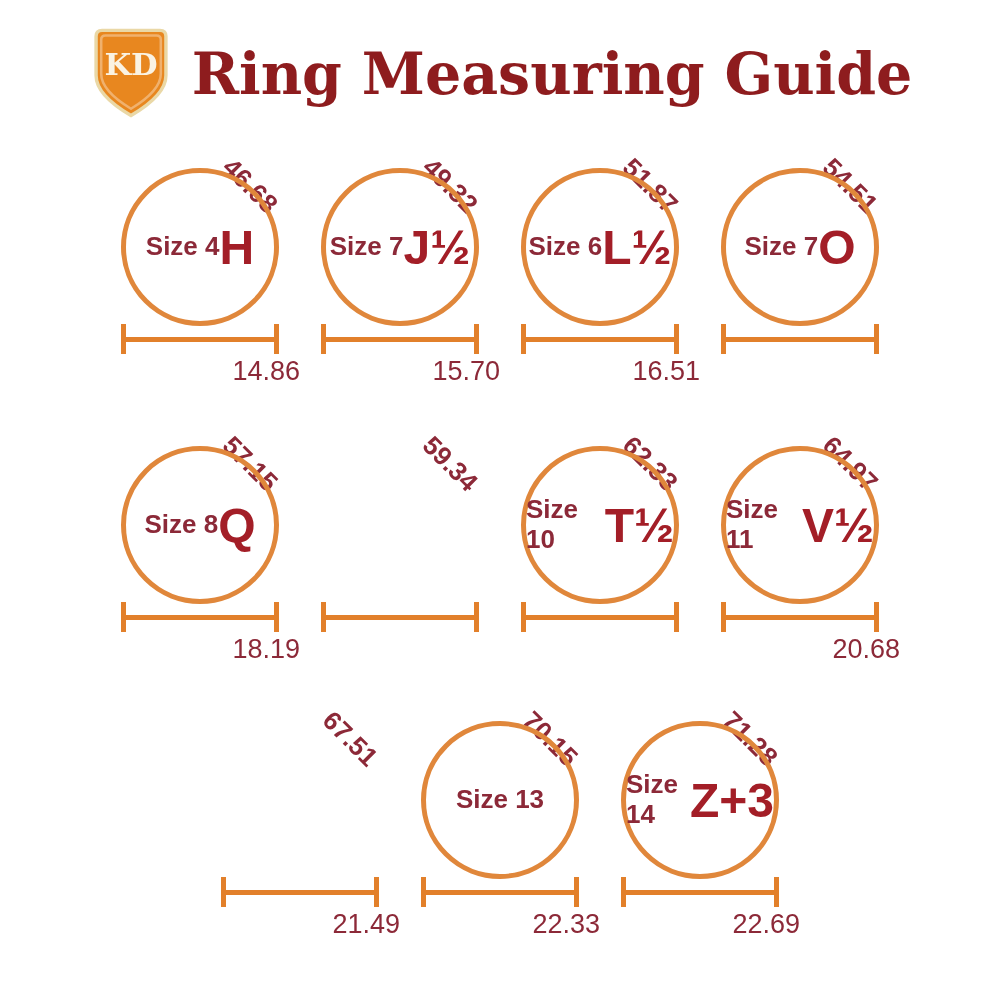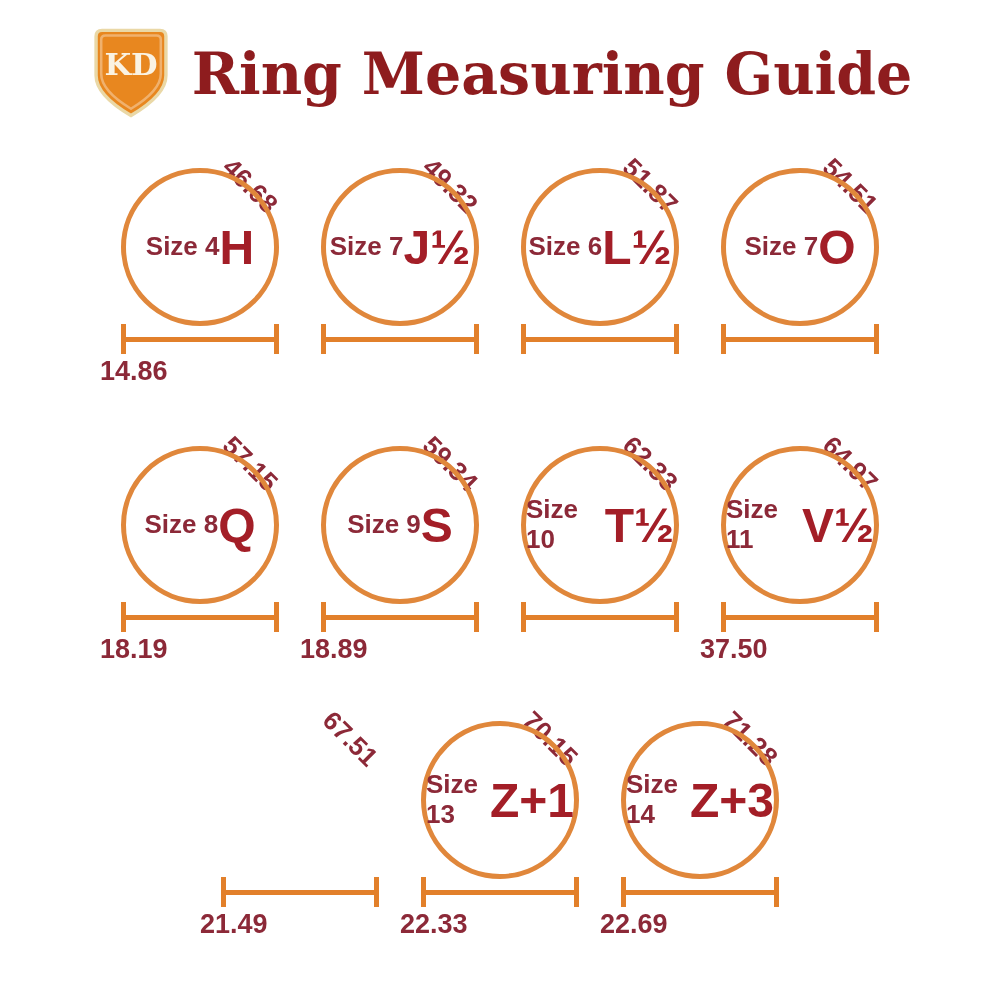--- a/index.html
+++ b/index.html
@@ -30,22 +30,22 @@
     display:flex;flex-direction:row;align-items:center;justify-content:center;}
   .size-label{font-size:26px;font-weight:600;color:var(--maroon);line-height:1.15;}
   .uk-letter{font-size:48px;font-weight:bold;color:var(--letter-red);line-height:1.1;margin-top:2px;}
   .circum{position:absolute;left:138px;top:-2px;font-size:26px;font-weight:600;
     color:var(--maroon);white-space:nowrap;transform:rotate(45deg);transform-origin:0 0;}
   .measure{position:absolute;left:21px;top:170px;width:158px;height:30px;}
   .measure .bar{position:absolute;left:0;right:0;top:13px;height:5px;background:var(--orange-line);}
   .measure .cap{position:absolute;top:0;width:5px;height:30px;background:var(--orange-line);}
   .measure .cap.left{left:0;}
   .measure .cap.right{right:0;}
-  .diam{position:absolute;left:0;top:202px;width:100%;text-align:left;
-    font-size:27px;font-weight:700;color:var(--maroon);}
+  .diam{position:absolute;left:0;top:202px;width:100%;text-align:right;
+    font-size:27px;font-weight:400;color:var(--maroon);}
 </style>
 </head>
 <body>
 
 <div class="stage">
 
   <div class="header">
     <svg class="logo" viewBox="0 0 100 108" aria-hidden="true">
       <path d="M 9 11 Q 9 4 16 4 L 84 4 Q 91 4 91 11 L 91 57 Q 91 80 50 104 Q 9 80 9 57 Z" fill="#E8871F" stroke="#EAD8A6" stroke-width="4"></path>
       <path d="M 15 15 Q 15 10 20 10 L 80 10 Q 85 10 85 15 L 85 55 Q 85 75 50 96 Q 15 75 15 55 Z" fill="none" stroke="rgba(255,255,255,0.35)" stroke-width="3"></path>
@@ -72,33 +72,35 @@
     <div class="circum">49.32</div>
     <div class="circle">
       <div class="size-label">Size 7</div>
       <div class="uk-letter">J½</div>
     </div>
     <div class="measure">
       <span class="cap left"></span>
       <span class="bar"></span>
       <span class="cap right"></span>
     </div>
+    <div class="diam">15.70</div>
   </div>
 
   <div class="ring" style="left:500px;top:154px">
     <div class="circum">51.87</div>
     <div class="circle">
       <div class="size-label">Size 6</div>
       <div class="uk-letter">L½</div>
     </div>
     <div class="measure">
       <span class="cap left"></span>
       <span class="bar"></span>
       <span class="cap right"></span>
     </div>
+    <div class="diam">16.51</div>
   </div>
 
   <div class="ring" style="left:700px;top:154px">
     <div class="circum">54.51</div>
     <div class="circle">
       <div class="size-label">Size 7</div>
       <div class="uk-letter">O</div>
     </div>
     <div class="measure">
       <span class="cap left"></span>
@@ -116,30 +118,25 @@
     <div class="measure">
       <span class="cap left"></span>
       <span class="bar"></span>
       <span class="cap right"></span>
     </div>
     <div class="diam">18.19</div>
   </div>
 
   <div class="ring" style="left:300px;top:432px">
     <div class="circum">59.34</div>
-    <div class="circle">
-      <div class="size-label">Size 9</div>
-      <div class="uk-letter">S</div>
-    </div>
-    <div class="measure">
-      <span class="cap left"></span>
-      <span class="bar"></span>
-      <span class="cap right"></span>
-    </div>
-    <div class="diam">18.89</div>
+    <div class="measure">
+      <span class="cap left"></span>
+      <span class="bar"></span>
+      <span class="cap right"></span>
+    </div>
   </div>
 
   <div class="ring" style="left:500px;top:432px">
     <div class="circum">62.33</div>
     <div class="circle">
       <div class="size-label">Size 10</div>
       <div class="uk-letter">T½</div>
     </div>
     <div class="measure">
       <span class="cap left"></span>
@@ -152,38 +149,37 @@
     <div class="circum">64.97</div>
     <div class="circle">
       <div class="size-label">Size 11</div>
       <div class="uk-letter">V½</div>
     </div>
     <div class="measure">
       <span class="cap left"></span>
       <span class="bar"></span>
       <span class="cap right"></span>
     </div>
-    <div class="diam">37.50</div>
+    <div class="diam">20.68</div>
   </div>
 
   <div class="ring" style="left:200px;top:707px">
     <div class="circum">67.51</div>
     <div class="measure">
       <span class="cap left"></span>
       <span class="bar"></span>
       <span class="cap right"></span>
     </div>
     <div class="diam">21.49</div>
   </div>
 
   <div class="ring" style="left:400px;top:707px">
     <div class="circum">70.15</div>
     <div class="circle">
       <div class="size-label">Size 13</div>
-      <div class="uk-letter">Z+1</div>
     </div>
     <div class="measure">
       <span class="cap left"></span>
       <span class="bar"></span>
       <span class="cap right"></span>
     </div>
     <div class="diam">22.33</div>
   </div>
 
   <div class="ring" style="left:600px;top:707px">

